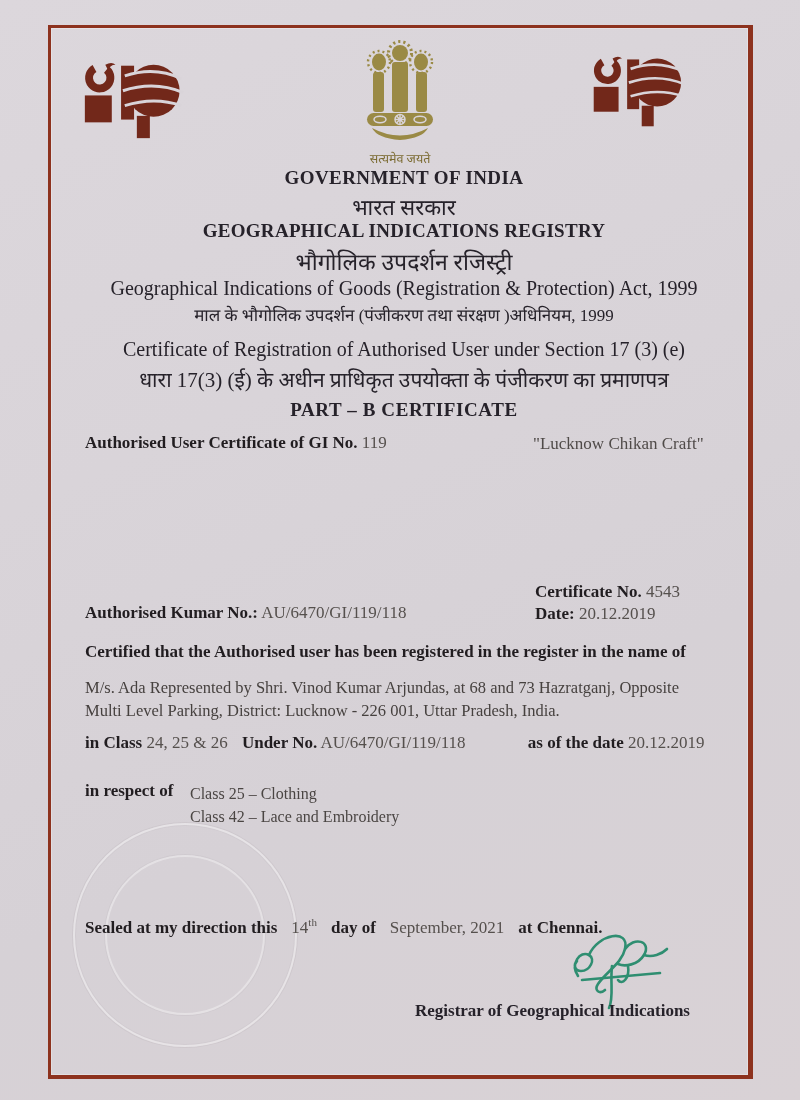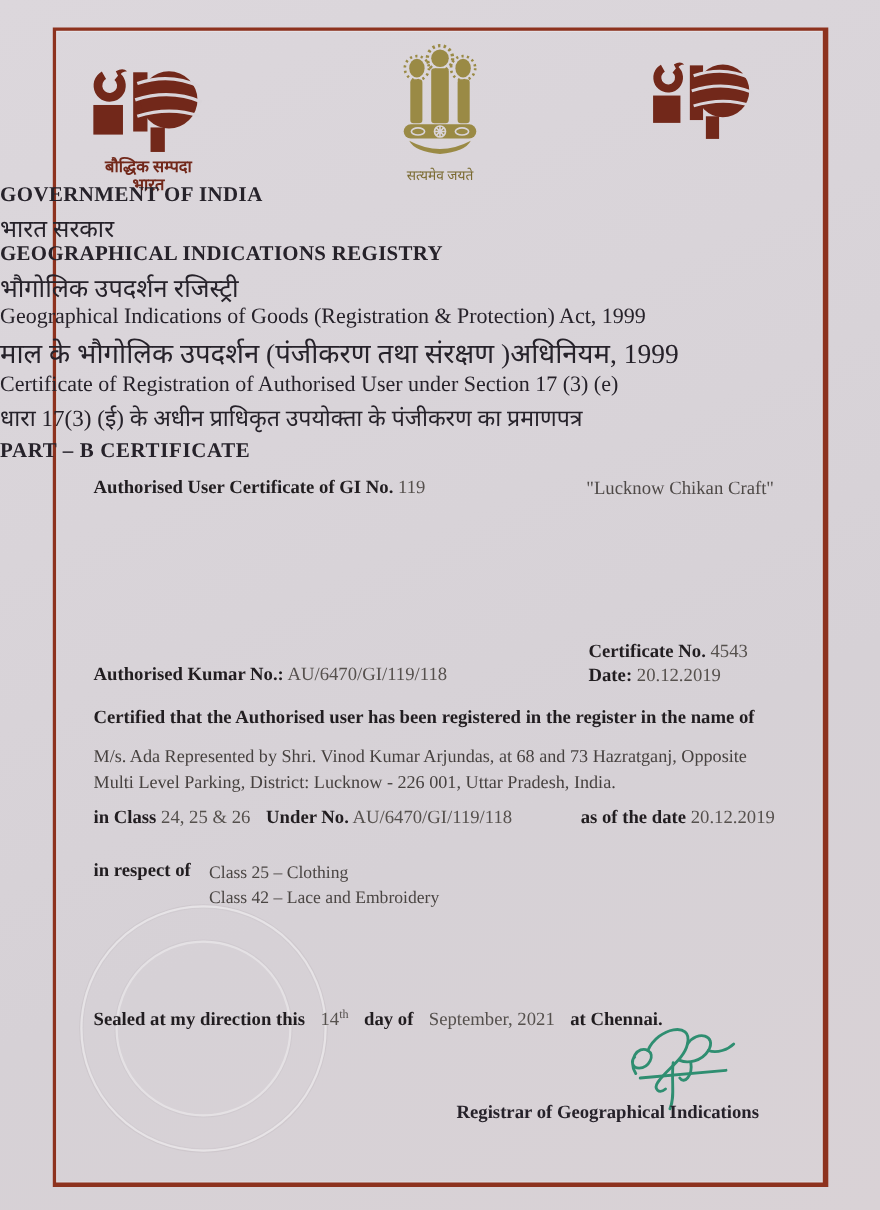--- a/index.html
+++ b/index.html
@@ -26,27 +26,27 @@
   .logo-right .logo-text {
     margin-top:5px; color:#72281a; font-family:"Liberation Sans","DejaVu Sans",sans-serif;
     font-size:13.5px; letter-spacing:0.8px; line-height:1.25; text-align:left;
   }
   .logo-right .logo-text b { font-weight:bold; color:#6e2517; }
 
   .emblem { position:absolute; left:347px; top:40px; width:106px; text-align:center; }
   .emblem .motto { margin-top:2px; color:#7a6a30; font-size:12.5px; }
 
   
-  .cline { position:absolute; left:0; width:784px; color:#26222a; }
+  .cline { position:absolute; left:12px; width:784px; text-align:center; color:#26222a; }
   .gov-en      { top:167px; font-size:19px; font-weight:bold; letter-spacing:0.4px; }
   .gov-hi      { top:191px; font-size:22px; }
   .registry-en { top:220px; font-size:19px; font-weight:bold; letter-spacing:0.3px; }
   .registry-hi { top:245px; font-size:23px; }
   .act-en      { top:277px; font-size:20px; }
-  .act-hi      { top:303px; font-size:25px; }
+  .act-hi      { top:303px; font-size:17px; }
   .cert-en     { top:338px; font-size:20px; }
   .cert-hi     { top:365px; font-size:21px; }
   .part-title  { top:399px; font-size:19px; font-weight:bold; letter-spacing:0.6px; }
 
   
   .lbl { font-weight:bold; color:#211d20; }
   .val { color:#55504d; }
   .row { position:absolute; font-size:17px; }
 
   .gi-line-label { left:85px; top:433px; }
@@ -102,24 +102,20 @@
         <rect x="45" y="4" width="14" height="58"></rect>
         <circle cx="80" cy="31" r="28"></circle>
         <rect x="62" y="58" width="14" height="24"></rect>
       </g>
       <g fill="none" stroke="#d9d4d9" stroke-width="3.2">
         <path d="M49,15 Q81,4 110,18"></path>
         <path d="M47,31 Q81,20 112,33"></path>
         <path d="M49,47 Q81,37 110,47"></path>
       </g>
     </svg>
-    <div class="logo-text">
-      <div>बौद्धिक सम्पदा</div>
-      <div>भारत</div>
-    </div>
   </div>
 
   <div class="emblem">
     <svg width="100" height="104" viewBox="0 0 100 104">
       <g fill="#9a8a45">
         <circle cx="50" cy="13" r="8"></circle>
         <circle cx="50" cy="13" r="11.5" fill="none" stroke="#9a8a45" stroke-width="3" stroke-dasharray="2.2 3"></circle>
         <ellipse cx="29" cy="22" rx="7" ry="8.5"></ellipse>
         <ellipse cx="71" cy="22" rx="7" ry="8.5"></ellipse>
         <circle cx="29" cy="22" r="11" fill="none" stroke="#9a8a45" stroke-width="2.4" stroke-dasharray="2 3"></circle>

